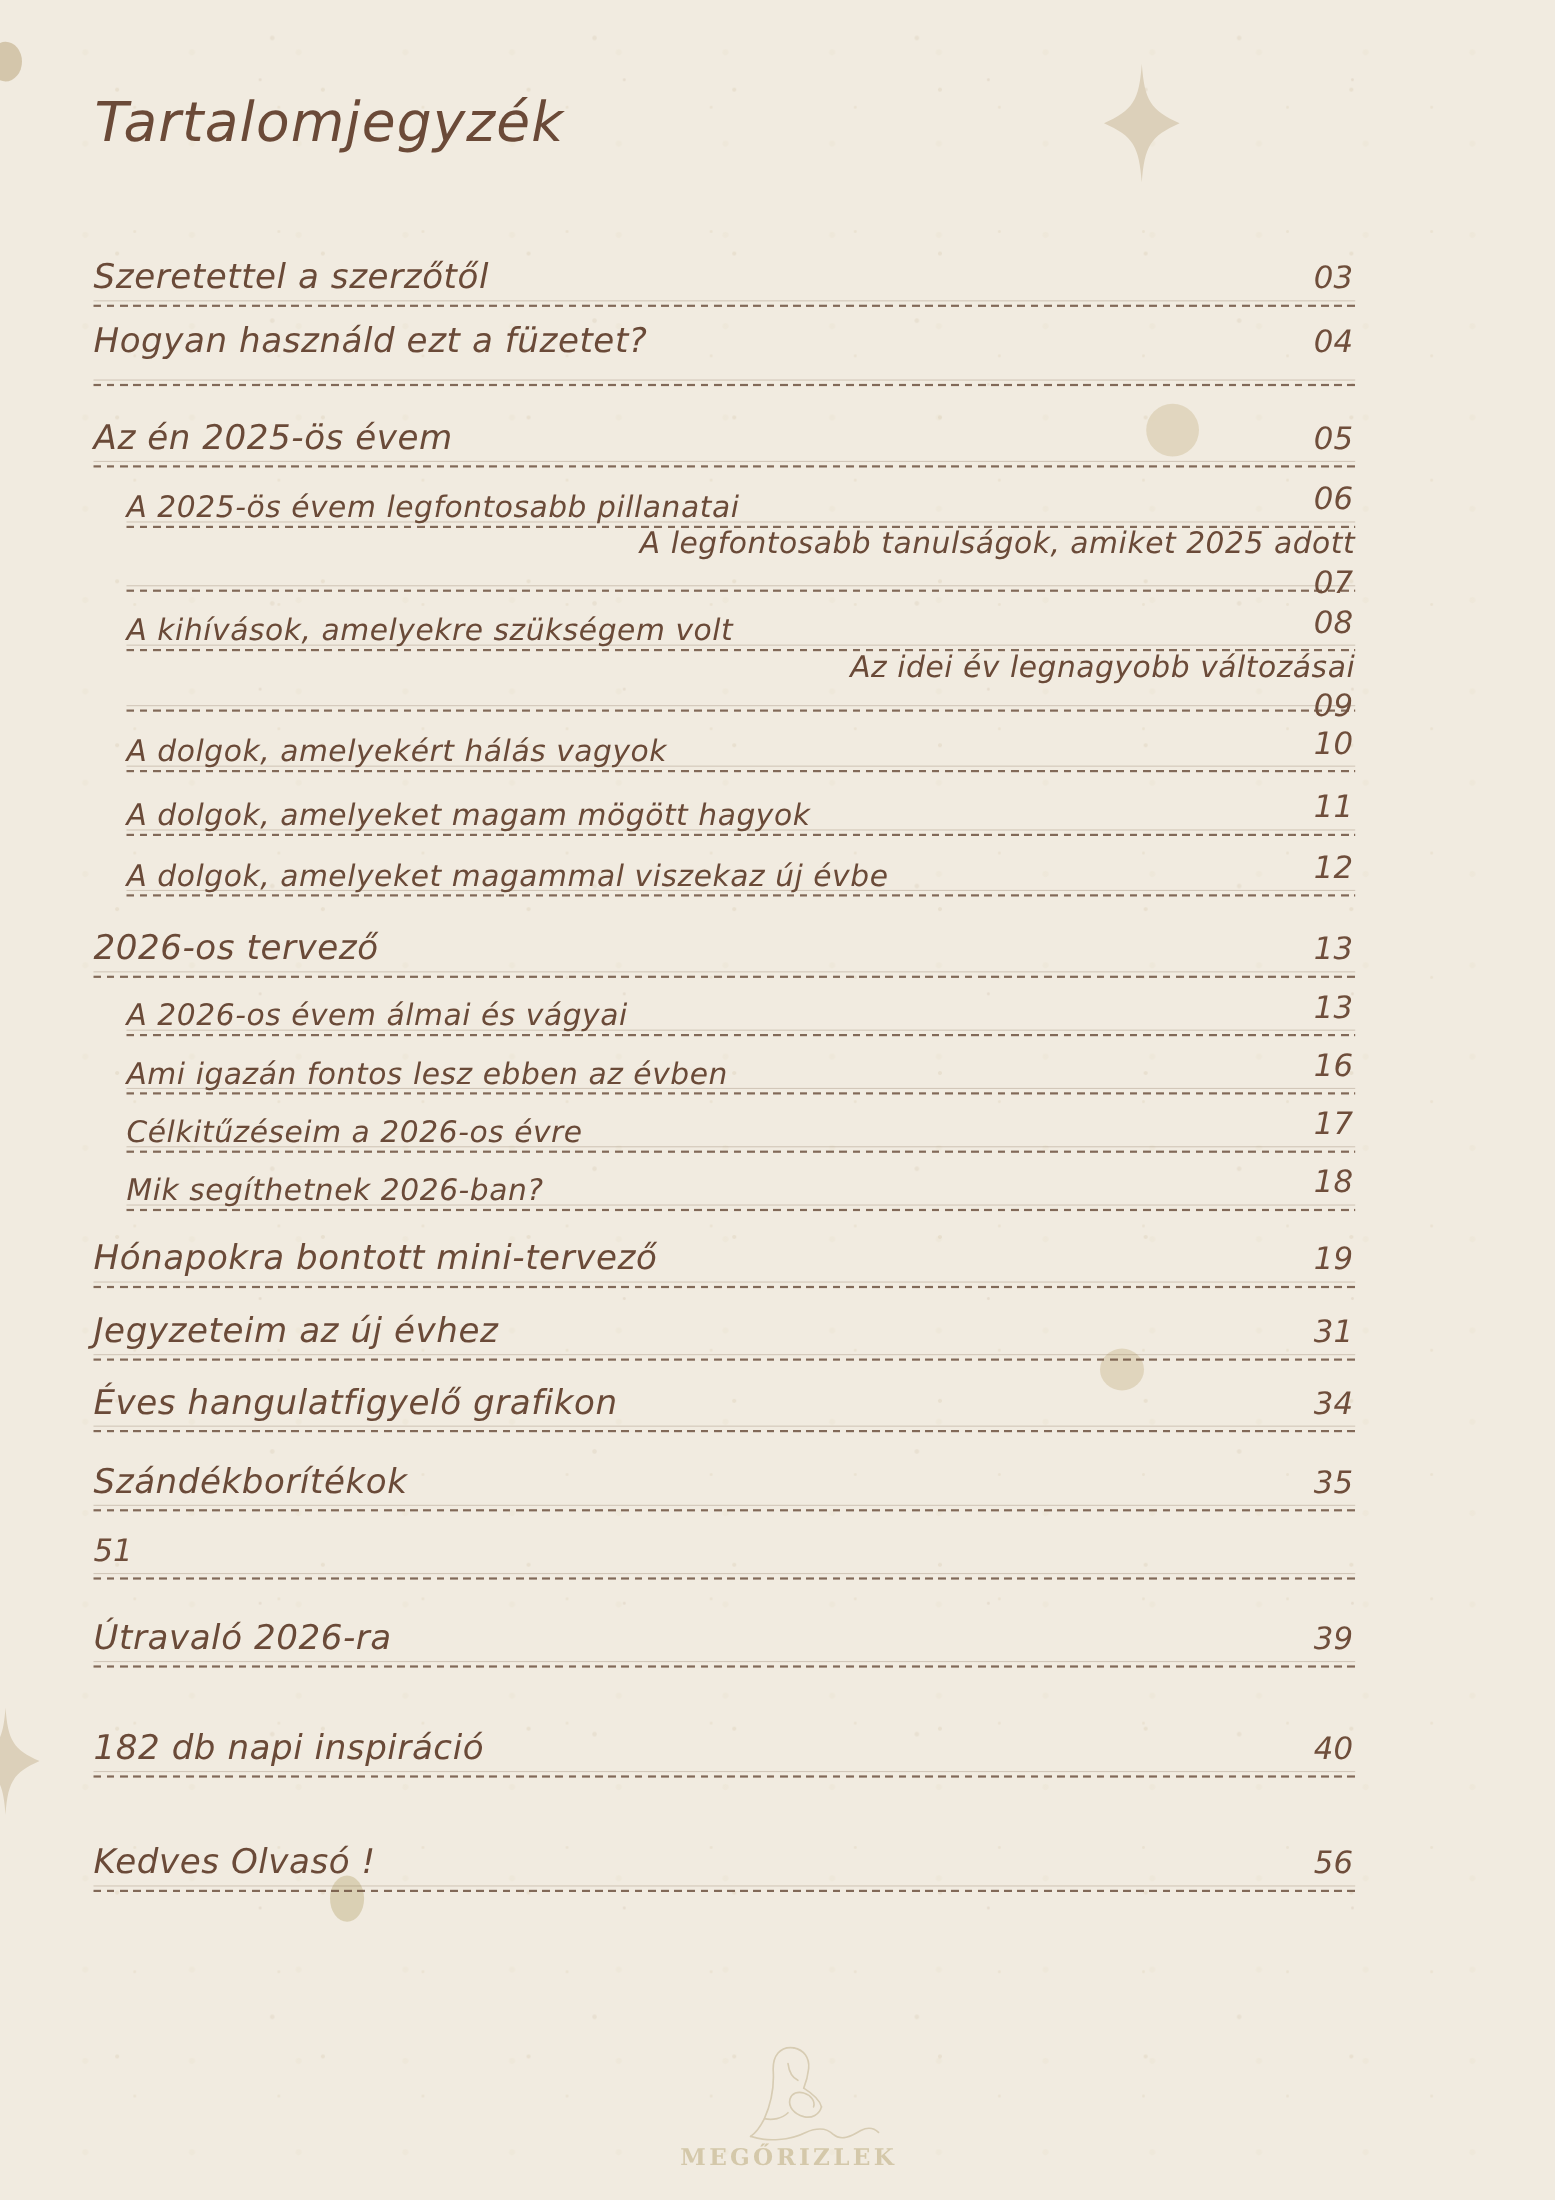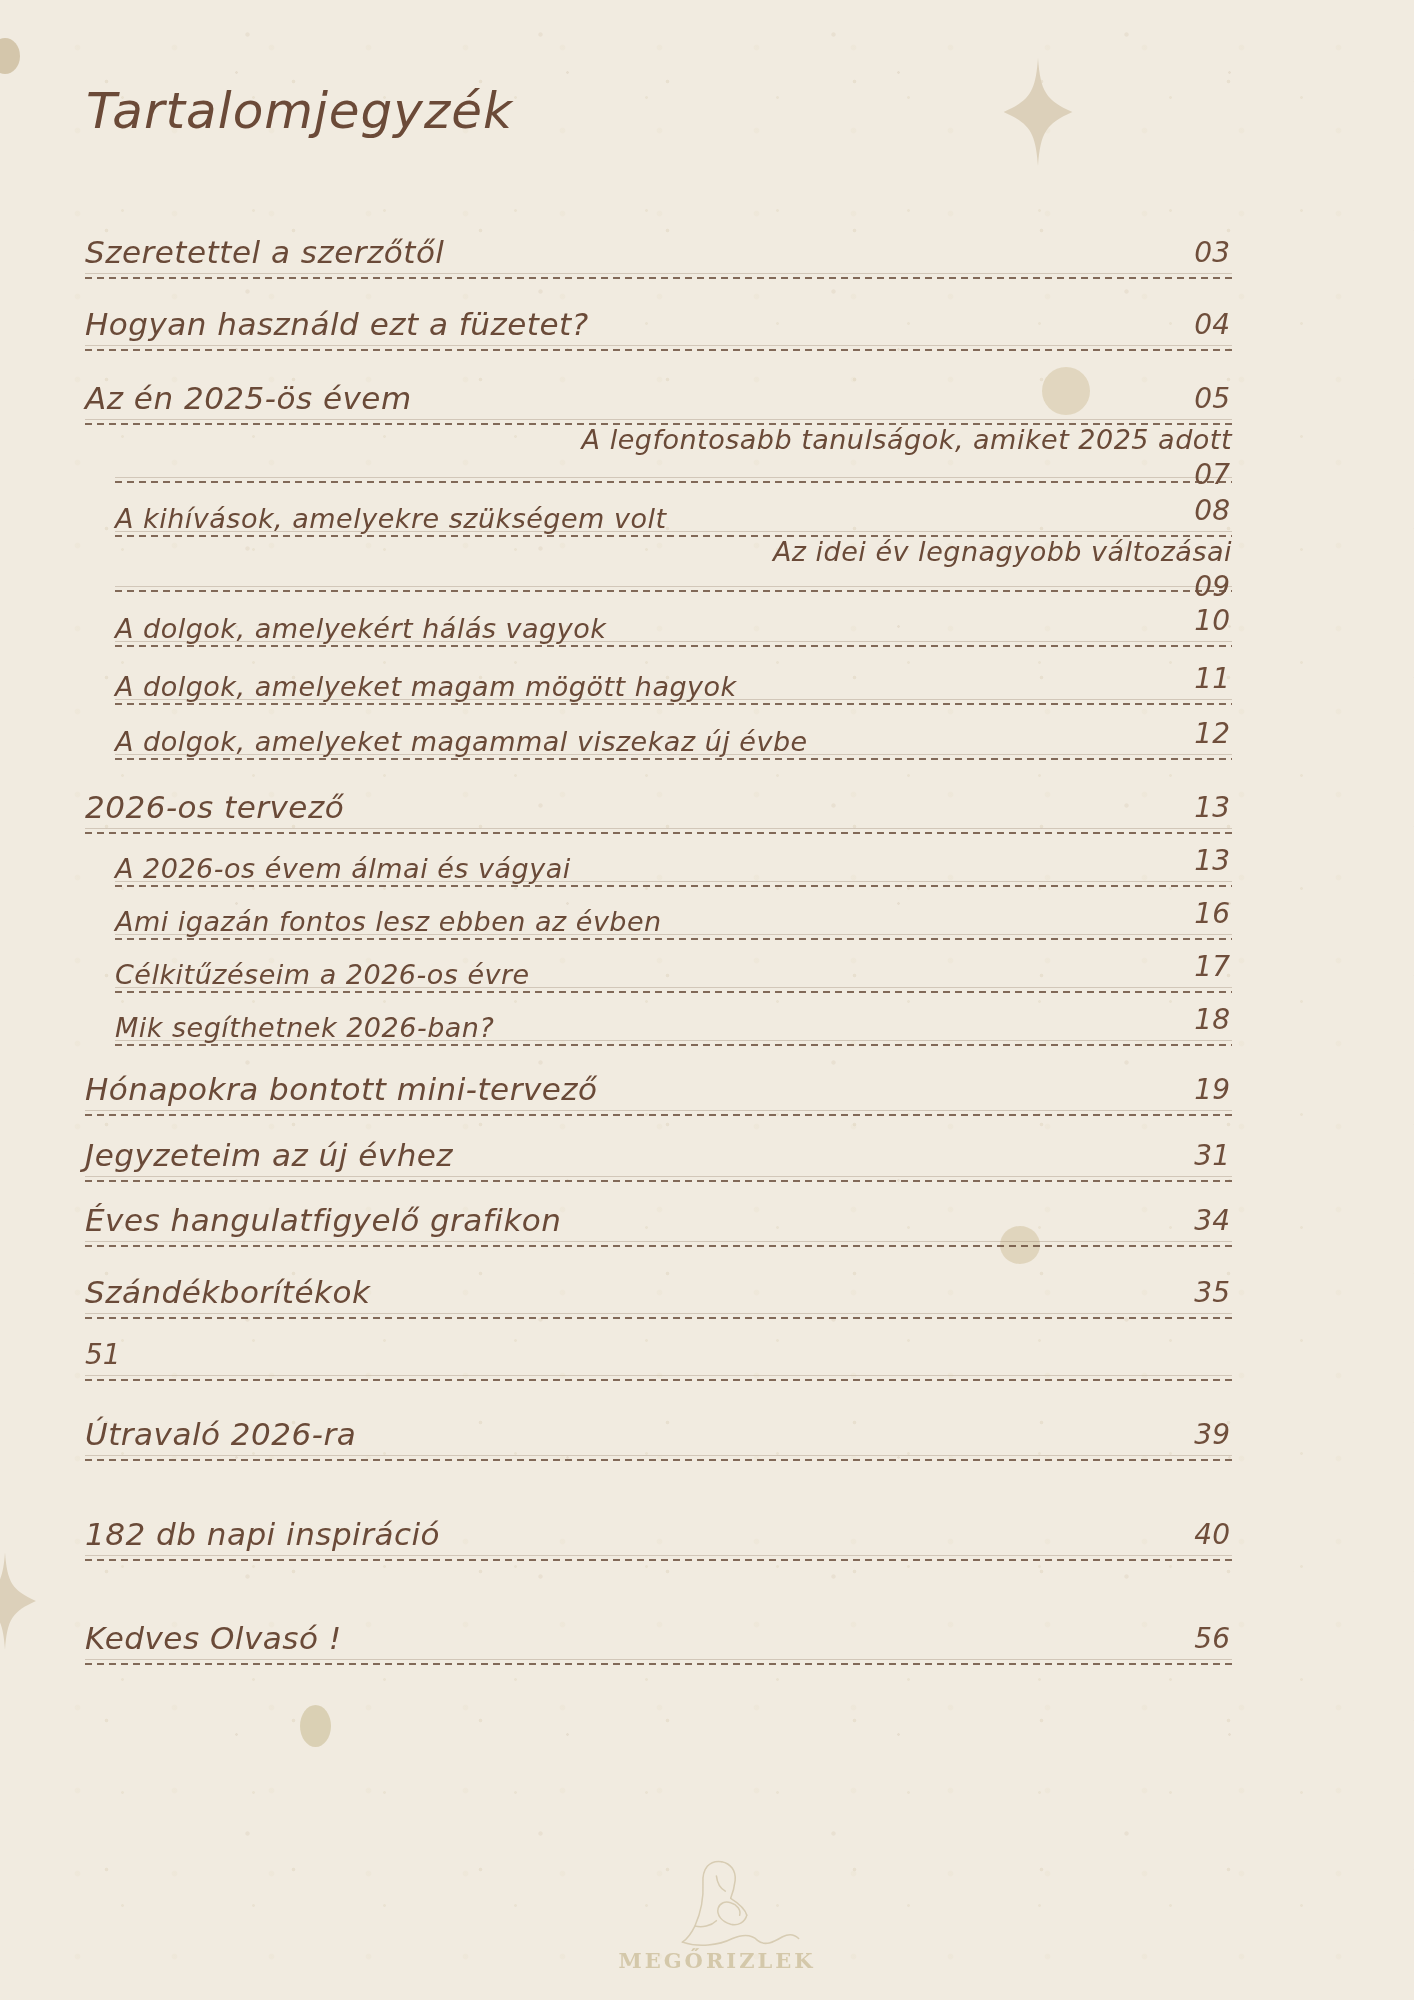--- a/index.html
+++ b/index.html
@@ -64,28 +64,33 @@
 </svg>
 
 <div class="title">Tartalomjegyzék</div>
 
 <div class="toc">
     <div class="row l0" style="height: 128px;">
       <span class="lbl">Szeretettel a szerzőtől</span>
       <span class="num">03</span>
       <span class="rule"></span>
     </div>
-    <div class="row l0" style="height: 72px;">
+    <div class="row l0" style="height: 72px; align-items: center;">
       <span class="lbl">Hogyan használd ezt a füzetet?</span>
       <span class="num">04</span>
       <span class="rule"></span>
     </div>
     <div class="row l0" style="height: 74px;">
       <span class="lbl">Az én 2025-ös évem</span>
       <span class="num">05</span>
+      <span class="rule"></span>
+    </div>
+    <div class="row l1" style="height: 55px;">
+      <span class="lbl">A 2025-ös évem legfontosabb pillanatai</span>
+      <span class="num">06</span>
       <span class="rule"></span>
     </div>
     <div class="row l1" style="height: 58px; flex-direction: column;">
       <span class="lbl">A legfontosabb tanulságok, amiket 2025 adott</span>
       <span class="num">07</span>
       <span class="rule"></span>
     </div>
     <div class="row l1" style="height: 54px;">
       <span class="lbl">A kihívások, amelyekre szükségem volt</span>
       <span class="num">08</span>

